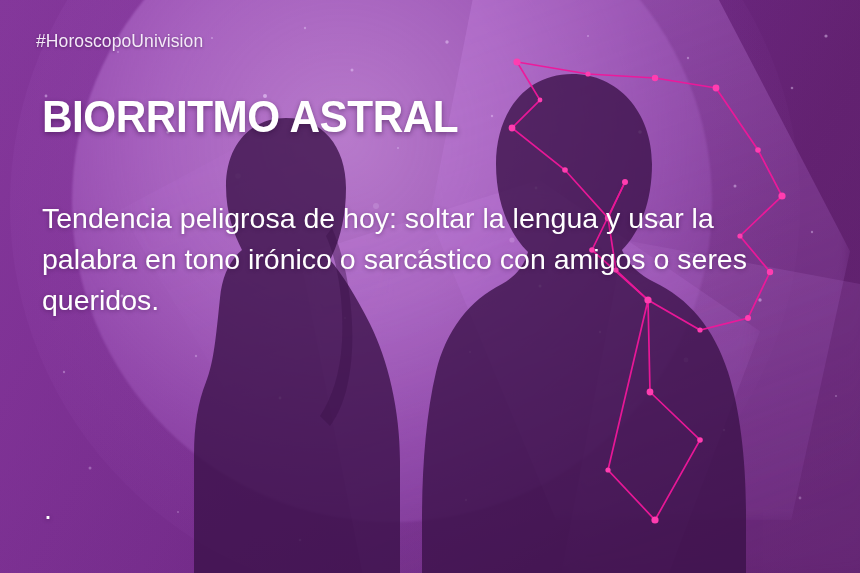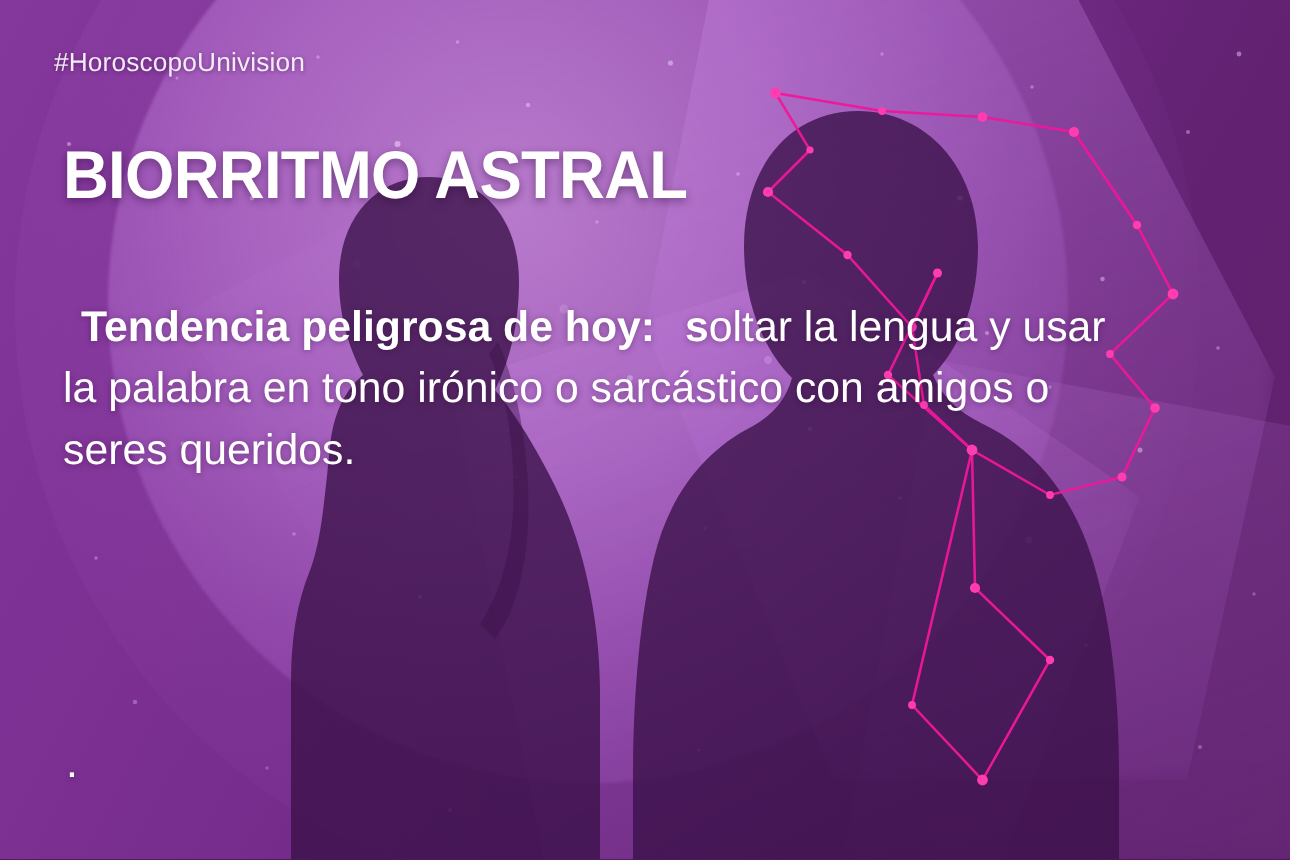--- a/index.html
+++ b/index.html
@@ -165,21 +165,21 @@
   }
   .para {
     margin: 0;
     font-size: 28.5px;
     line-height: 41px;
     font-weight: 400;
     color: #ffffff;
     text-shadow: 0 1px 4px rgba(45,10,58,.40);
   }
   .para + .para { margin-top: 41px; }
-  .para b { font-weight: 700; margin-left: 12px; }
+  .para b { font-weight: 400; }
   .tail-dot {
     position: absolute;
     left: 44px;
     top: 489px;
     font-size: 28.5px;
     line-height: 41px;
     color: #ffffff;
     text-shadow: 0 1px 4px rgba(45,10,58,.40);
   }
 </style>

